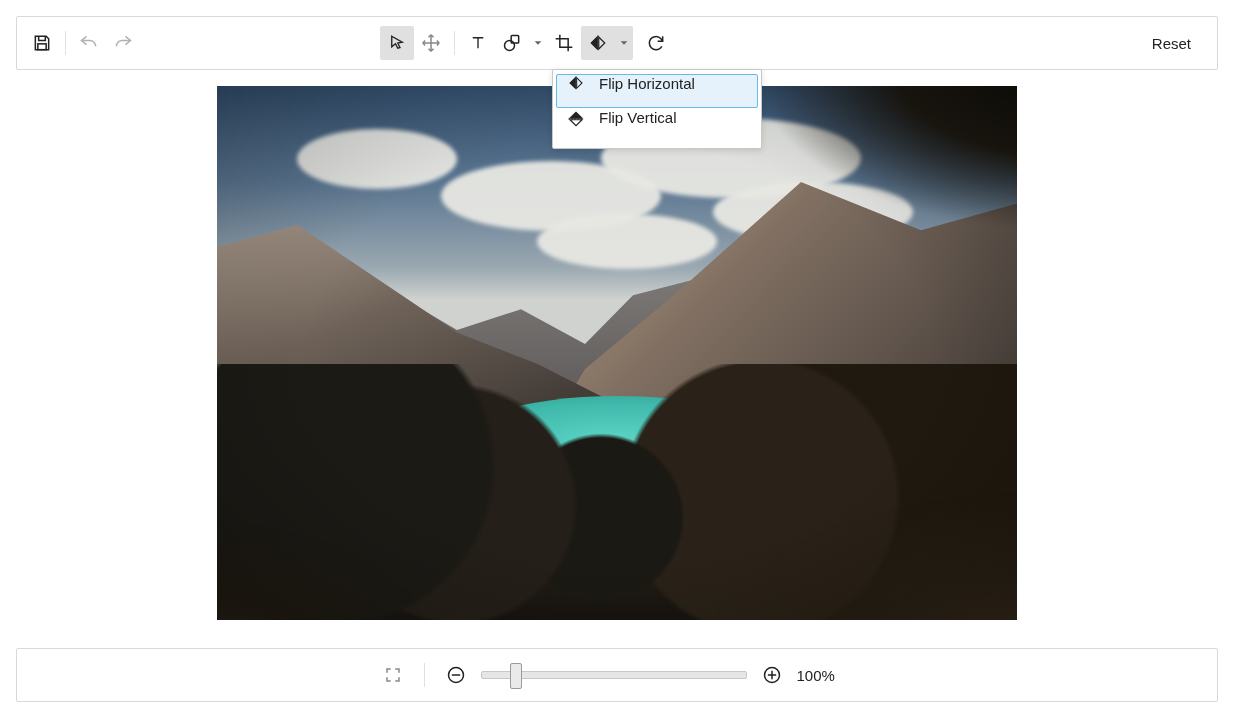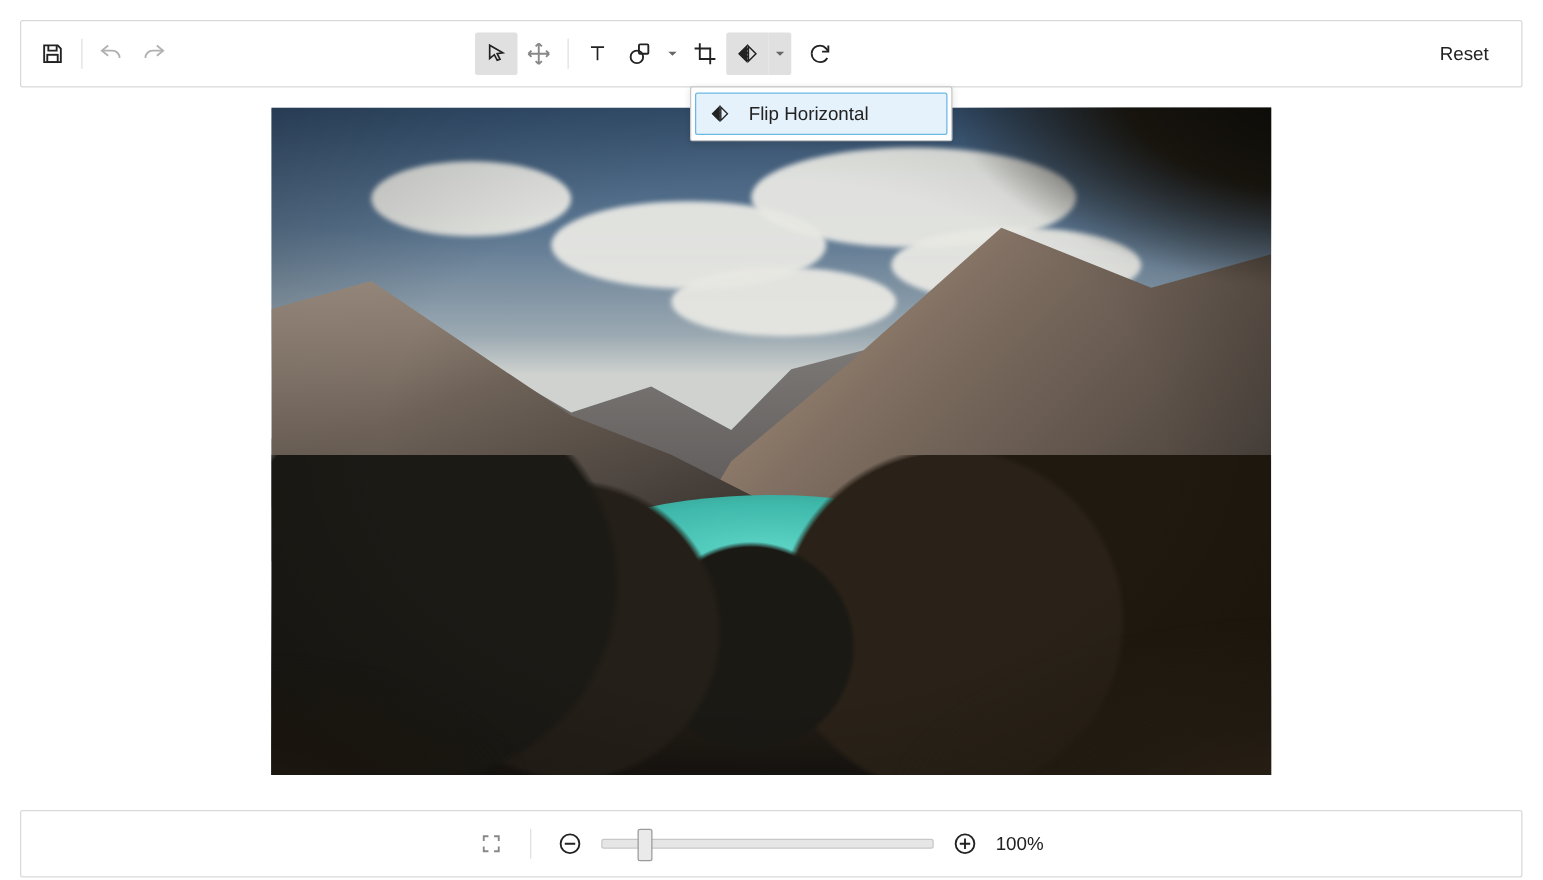--- a/index.html
+++ b/index.html
@@ -79,21 +79,20 @@
     width: 210px;
     background: #fff;
     border: 1px solid #c8c8c8;
     border-radius: 2px;
     box-shadow: 0 2px 6px rgba(0,0,0,0.12);
     padding: 4px 0;
     z-index: 10;
   }
   .dd-item {
     display: flex;
-    align-items: center;
     height: 34px;
     padding: 0 10px 0 8px;
     gap: 12px;
     cursor: pointer;
     font-size: 15px;
     color: #222;
     margin: 1px 4px;
   }
   .dd-item.selected {
     background: #e6f2fb;
@@ -290,20 +289,30 @@
   <div class="dropdown">
     <div class="dd-item selected">
       <span class="dd-icon">
         <svg width="20" height="16" viewBox="0 0 24 24" fill="#222">
           <path d="M11 4v16l-8-8zM13 4v16l8-8z" fill="none" stroke="#222" stroke-width="1.6"></path>
           <path d="M11 4v16l-8-8z"></path>
           <path d="M12 2v20" stroke="#222" stroke-width="1.2" stroke-dasharray="2 2"></path>
         </svg>
       </span>
       <span>Flip Horizontal</span>
+    </div>
+    <div class="dd-item">
+      <span class="dd-icon">
+        <svg width="18" height="20" viewBox="0 0 24 24" fill="#222">
+          <path d="M4 11h16l-8-8zM4 13h16l-8 8z" fill="none" stroke="#222" stroke-width="1.6"></path>
+          <path d="M4 11h16l-8-8z"></path>
+          <path d="M2 12h20" stroke="#222" stroke-width="1.2" stroke-dasharray="2 2"></path>
+        </svg>
+      </span>
+      <span>Flip Vertical</span>
     </div>
   </div>
 </div>
 
 <div class="canvas-wrap">
   <div class="scene">
     <div class="sky"></div>
     <div class="cloud" style="top:8%; left:10%; width:160px; height:60px;"></div>
     <div class="cloud" style="top:14%; left:28%; width:220px; height:70px;"></div>
     <div class="cloud" style="top:6%; left:48%; width:260px; height:80px;"></div>

